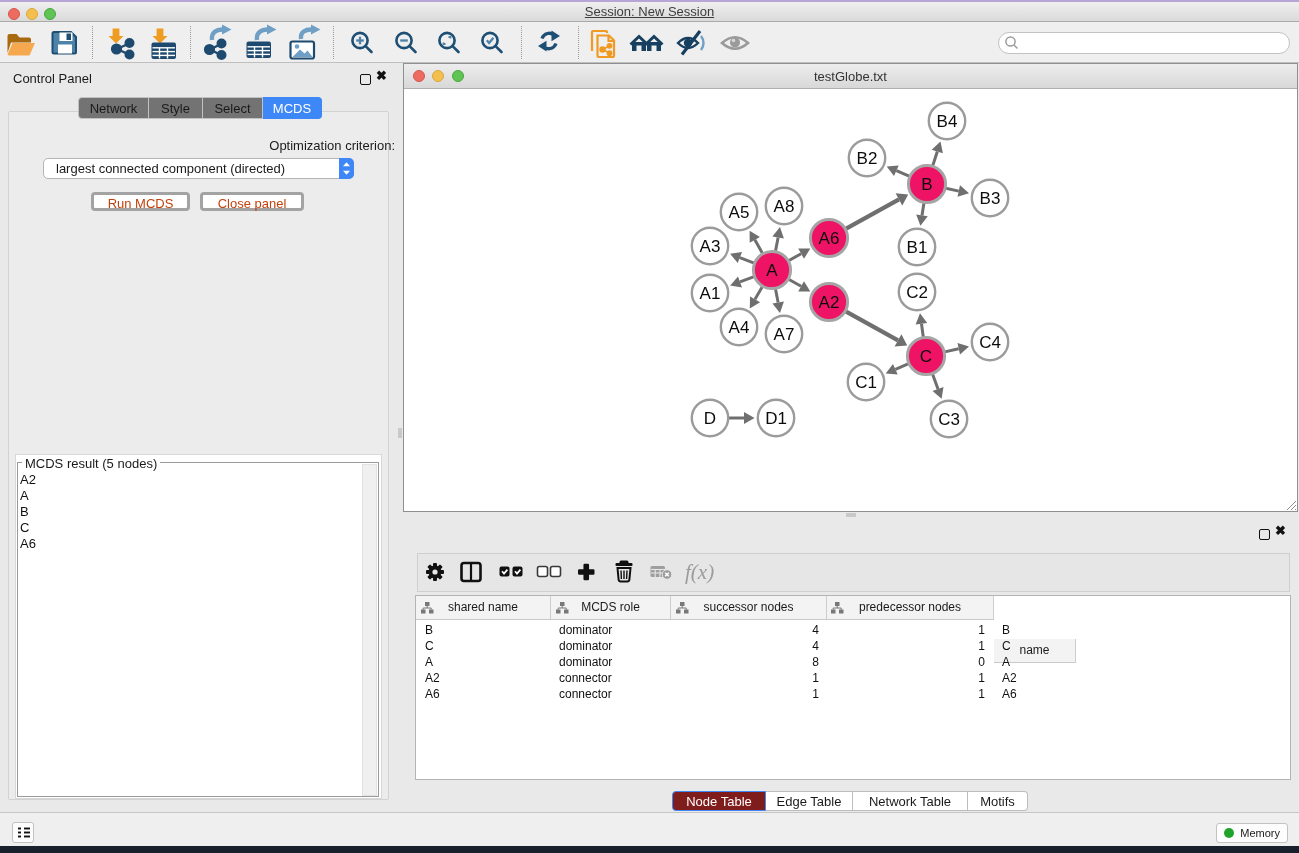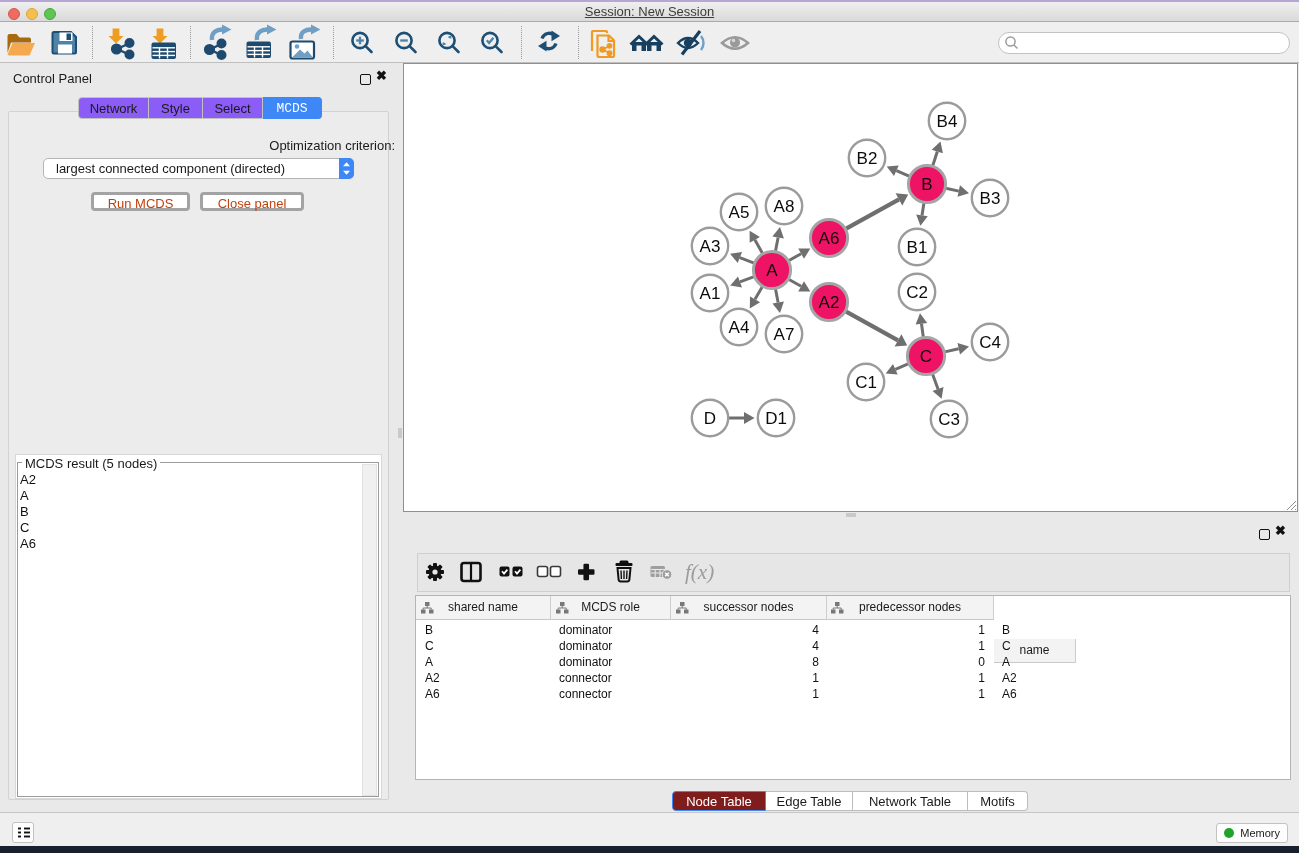--- a/index.html
+++ b/index.html
@@ -23,24 +23,24 @@
 
   #searchbox { left:998px; top:32px; width:292px; height:22px; background:#fff;
     border:1px solid #c3c3c3; border-radius:11px; }
 
   
   #cp-title { left:13px; top:71px; font-size:13px; color:#1a1a1a; }
   .panel-float { width:11px; height:11px; border:1.6px solid #111; border-radius:2px; background:transparent; }
   .panel-close { font-size:13px; font-weight:bold; color:#111; }
 
   .tabbar { position:absolute; display:flex; }
-  .tab { height:22px; line-height:21px; font-size:13px; color:#1a1a1a; background:#8b5cf6;
+  .tab { height:22px; line-height:21px; font-size:13px; color:#1a1a1a; background:#737373;
      border:1px solid #c2c2c2; border-left:none; padding:0 14px; text-align:center; }
   .tab.first { border-left:1px solid #c2c2c2; border-radius:4px 0 0 4px; }
-  .tab.last { border-radius:0 4px 4px 0;font-family:Liberation Mono, monospace; }
+  .tab.last { border-radius:0 4px 4px 0; }
   .tab.sel { background:#3d88f6; color:#fff; border-color:#3d88f6; }
 
   #cp-body { left:8px; top:111px; width:381px; height:689px; background:#ececec;
     border:1px solid #d2d2d2; border-radius:2px; }
 
   #opt-label { left:0; top:138px; width:395px; text-align:right; font-size:13px; color:#1a1a1a; }
   #dropdown { left:43px; top:158px; width:311px; height:21px; background:#fff;
      border:1px solid #b5b5b5; border-radius:5px; font-size:13px; color:#1a1a1a; line-height:19px; padding-left:12px; }
   #dropdown .stepper { position:absolute; right:-1px; top:-1px; width:15px; height:21px; background:#3d88f6;
      border-radius:0 5px 5px 0; }
@@ -261,20 +261,26 @@
   </div>
   <div class="abs btn" style="left:91px; top:192px; width:99px;">Run MCDS</div>
   <div class="abs btn" style="left:200px; top:192px; width:104px;">Close panel</div>
   <div class="abs" id="mcds-box"></div>
   <div class="abs" id="mcds-border"></div>
   <div class="abs" id="mcds-title">MCDS result (5 nodes)</div>
   <div class="abs" id="mcds-scroll"></div>
   <div class="abs" id="mcds-list">A2<br>A<br>B<br>C<br>A6</div>
 
   <div class="abs" id="netwin">
+    <div class="abs" id="net-titlebar">
+      <div class="title">testGlobe.txt</div>
+      <div class="tl red" style="left:9px; top:6px;"></div>
+      <div class="tl yel" style="left:28px; top:6px;"></div>
+      <div class="tl grn" style="left:48px; top:6px;"></div>
+    </div>
     <svg class="abs" id="graph" style="left:0px; top:26px;" width="893" height="422" viewBox="0 0 893 422">
       <line x1="359.6" y1="165.2" x2="350.8" y2="149.8" stroke="#6f6f6f" stroke-width="3.0"></line>
       <polygon points="345.6,140.7 355.9,146.9 345.7,152.7" fill="#6f6f6f"></polygon>
       <line x1="371.1" y1="163.3" x2="374.1" y2="147.5" stroke="#6f6f6f" stroke-width="3.0"></line>
       <polygon points="376.0,137.1 379.9,148.5 368.4,146.4" fill="#6f6f6f"></polygon>
       <line x1="352.1" y1="173.9" x2="335.8" y2="167.6" stroke="#6f6f6f" stroke-width="3.0"></line>
       <polygon points="326.1,163.8 338.0,162.1 333.7,173.0" fill="#6f6f6f"></polygon>
       <line x1="352.1" y1="185.9" x2="336.0" y2="191.9" stroke="#6f6f6f" stroke-width="3.0"></line>
       <polygon points="326.2,195.5 334.0,186.4 338.0,197.4" fill="#6f6f6f"></polygon>
       <line x1="359.5" y1="194.7" x2="351.0" y2="209.3" stroke="#6f6f6f" stroke-width="3.0"></line>

